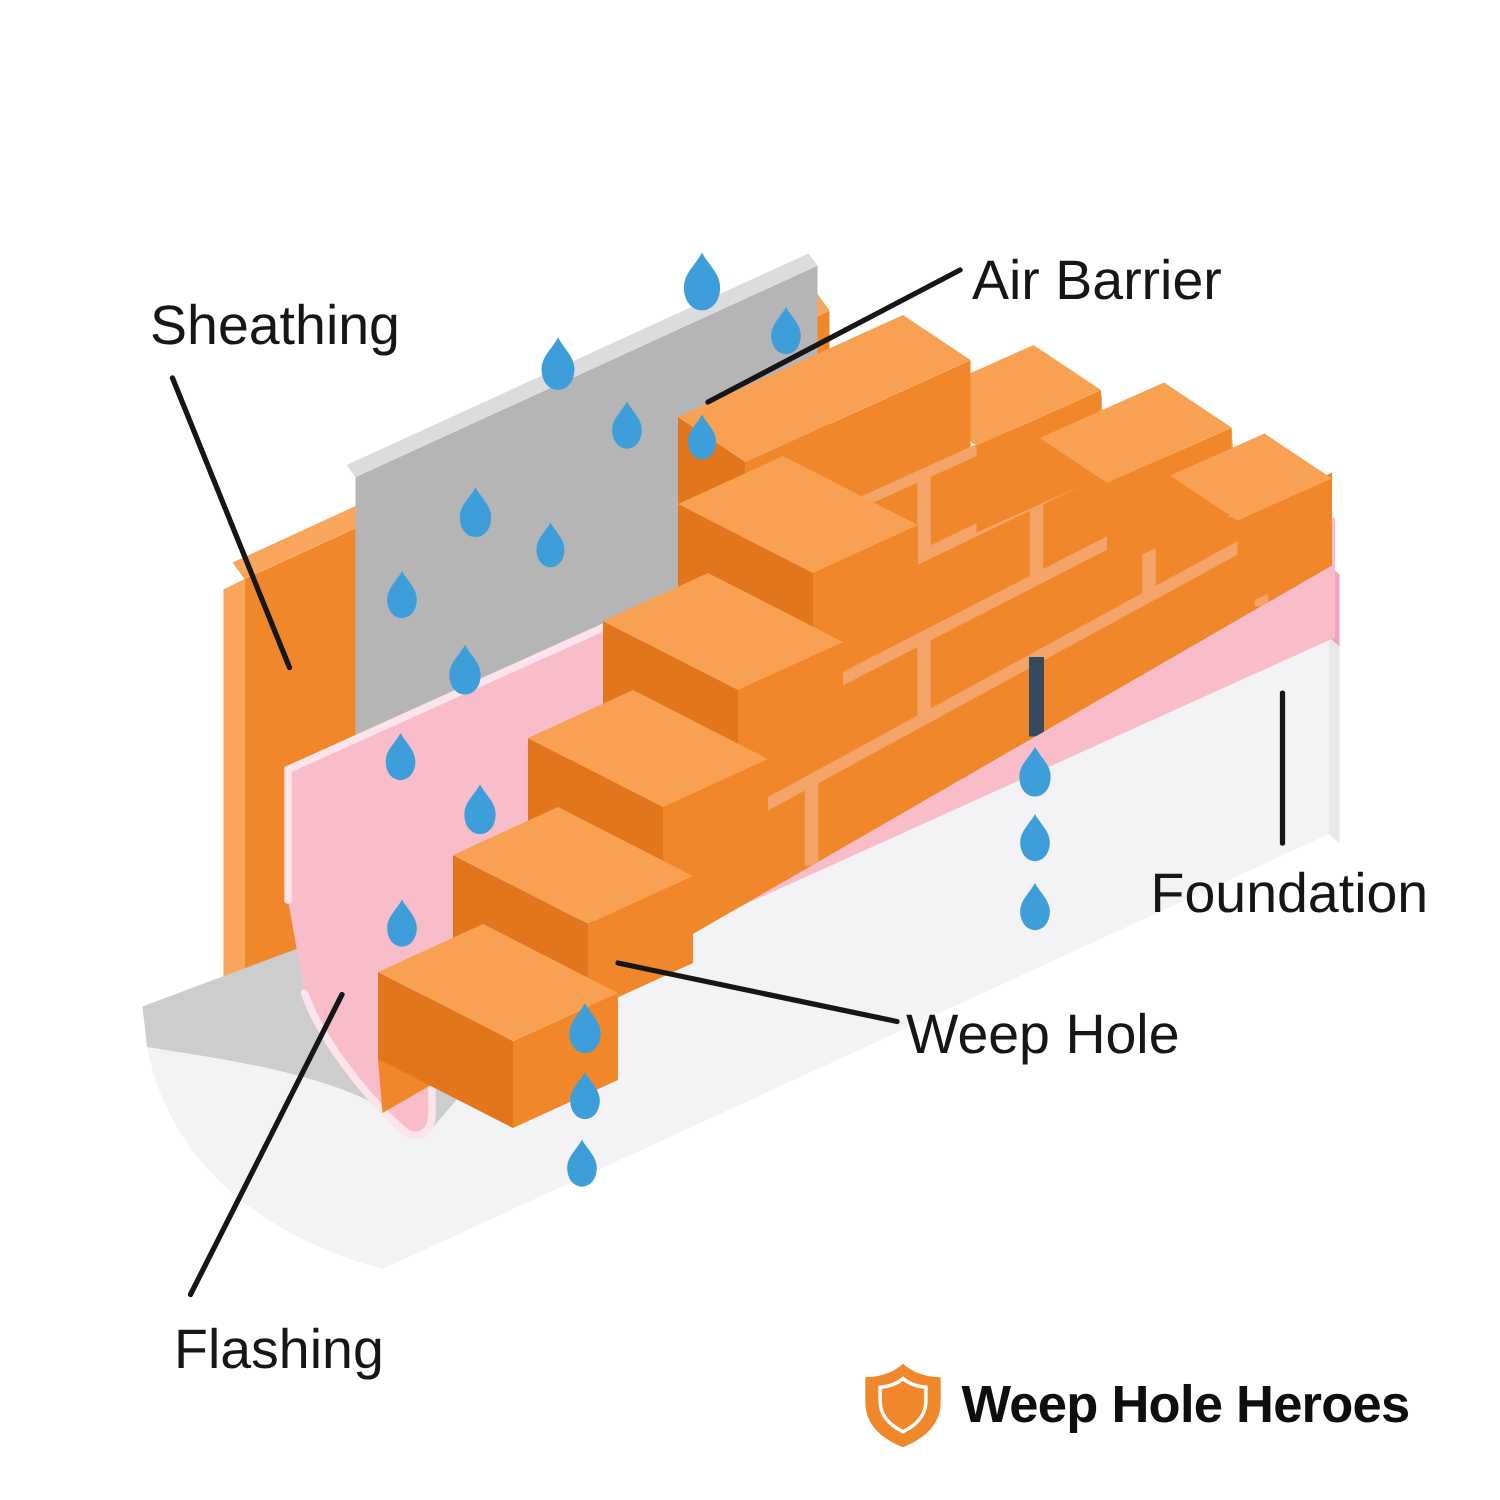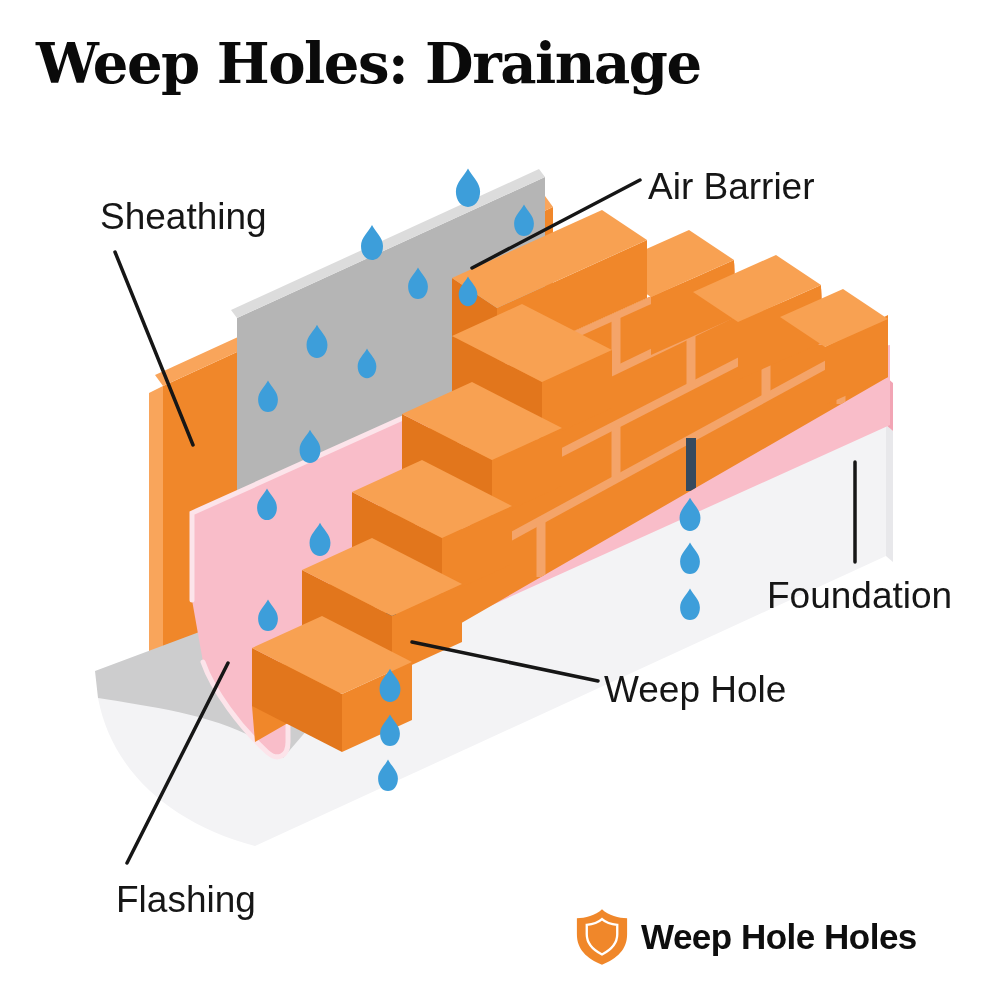--- a/index.html
+++ b/index.html
@@ -179,23 +179,22 @@
 
     <g>
       <text class="lbl" x="100" y="229">Sheathing</text>
       <text class="lbl" x="648" y="199">Air Barrier</text>
       <text class="lbl" x="767" y="608">Foundation</text>
       <text class="lbl" x="604" y="702">Weep Hole</text>
       <text class="lbl" x="116" y="912">Flashing</text>
     </g>
   </svg>
 
-  <div id="page-title">Weep Holes: Drainage</div>
 
   <div id="logo">
     <svg width="52" height="58" viewBox="0 0 58 64">
       <path d="M29,1 C22,8 10,11 1,11 L1,29 C1,46 12,56 29,63 C46,56 57,46 57,29 L57,11 C48,11 36,8 29,1 Z" fill="var(--accent)"></path>
       <path d="M29,12 C24.5,16 17,18 12,18.5 L12,29 C12,40 19,46.5 29,51.5 C39,46.5 46,40 46,29 L46,18.5 C41,18 33.5,16 29,12 Z" fill="none" stroke="#ffffff" stroke-width="2.6"></path>
     </svg>
-    <span id="logo-text">Weep Hole Holes</span>
+    <span id="logo-text">Weep Hole Heroes</span>
   </div>
 
 </div>
 
 </body></html>

